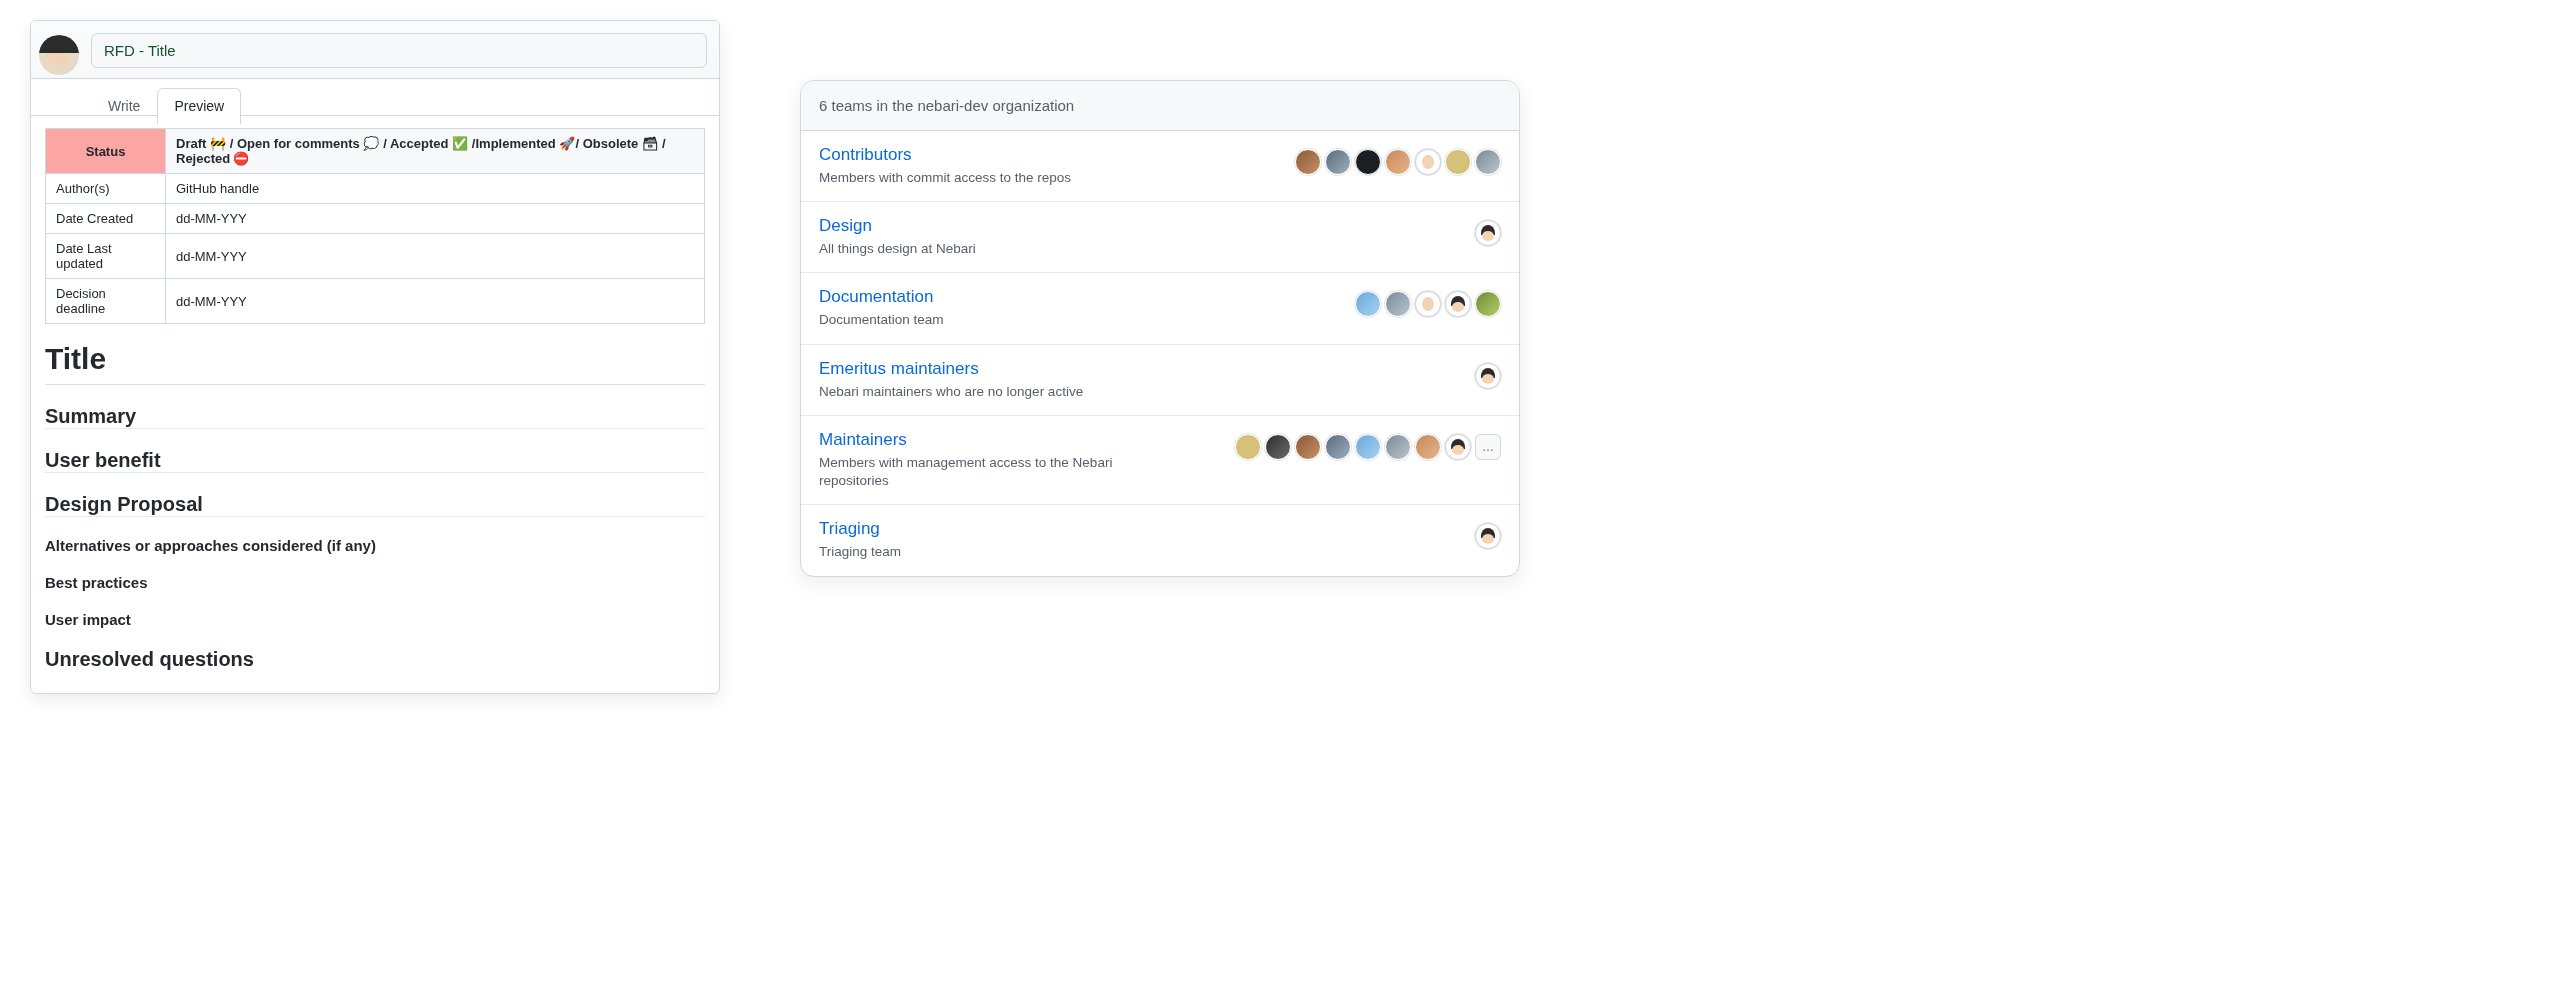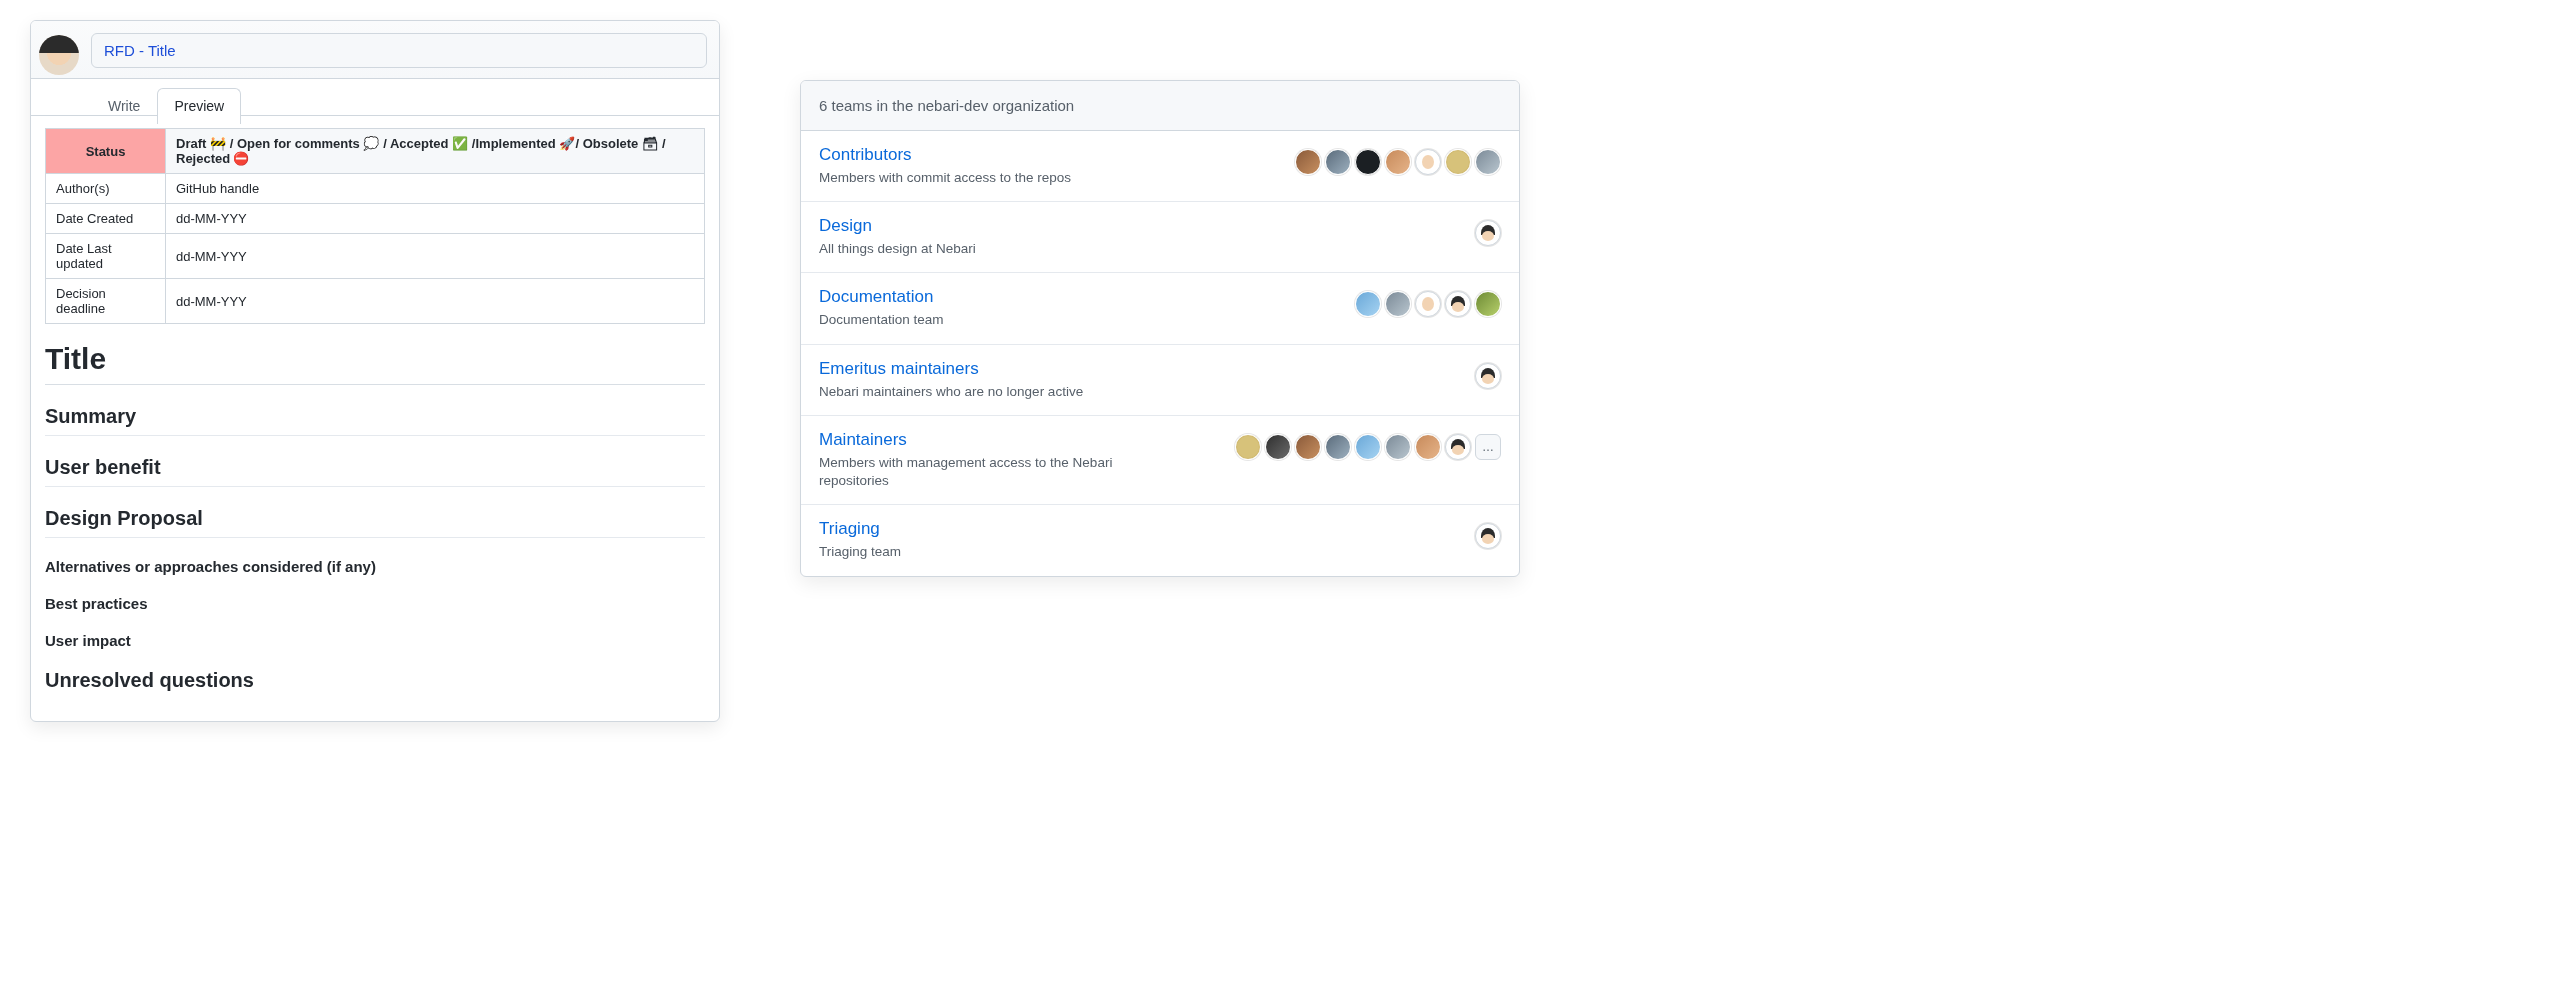--- a/index.html
+++ b/index.html
@@ -57,21 +57,21 @@
   }
   .title-input {
     flex:1;
     margin-top:2px;
     margin-bottom:10px;
   }
   .title-input input{
     width:100%;
     padding:8px 12px;
     font-size:15px;
-    color:#1d4ed8;
+    color:#14532d;
     background:#f6f8fa;
     border:1px solid #d0d7de;
     border-radius:6px;
   }
   .tabs-row{
     display:flex;
     padding-left:60px;
     background:#fff;
     border-bottom:1px solid #d0d7de;
   }
@@ -119,41 +119,40 @@
   .h-title{
     font-size:30px;
     font-weight:700;
     padding-bottom:8px;
     border-bottom:1px solid #d8dee4;
     margin-bottom:18px;
   }
   .h2{
     font-size:20px;
     font-weight:700;
-    padding-bottom:7px;
     border-bottom:1px solid #e5e9ee;
     margin-bottom:18px;
     margin-top:20px;
   }
   .h3{
     font-size:15px;
     font-weight:700;
     margin-top:20px;
     margin-bottom:8px;
   }
 
   
   .panel-right{
     position:absolute;
     left:800px;
     top:80px;
     width:720px;
     background:#fff;
     border:1px solid #d0d7de;
-    border-radius:6px;
+    border-radius:14px;
     box-shadow:0 6px 20px rgba(0,0,0,0.08);
     overflow:hidden;
   }
   .teams-header{
     padding:16px 18px;
     background:#f6f8fa;
     border-bottom:1px solid #d0d7de;
     font-size:15px;
     color:#57606a;
   }

